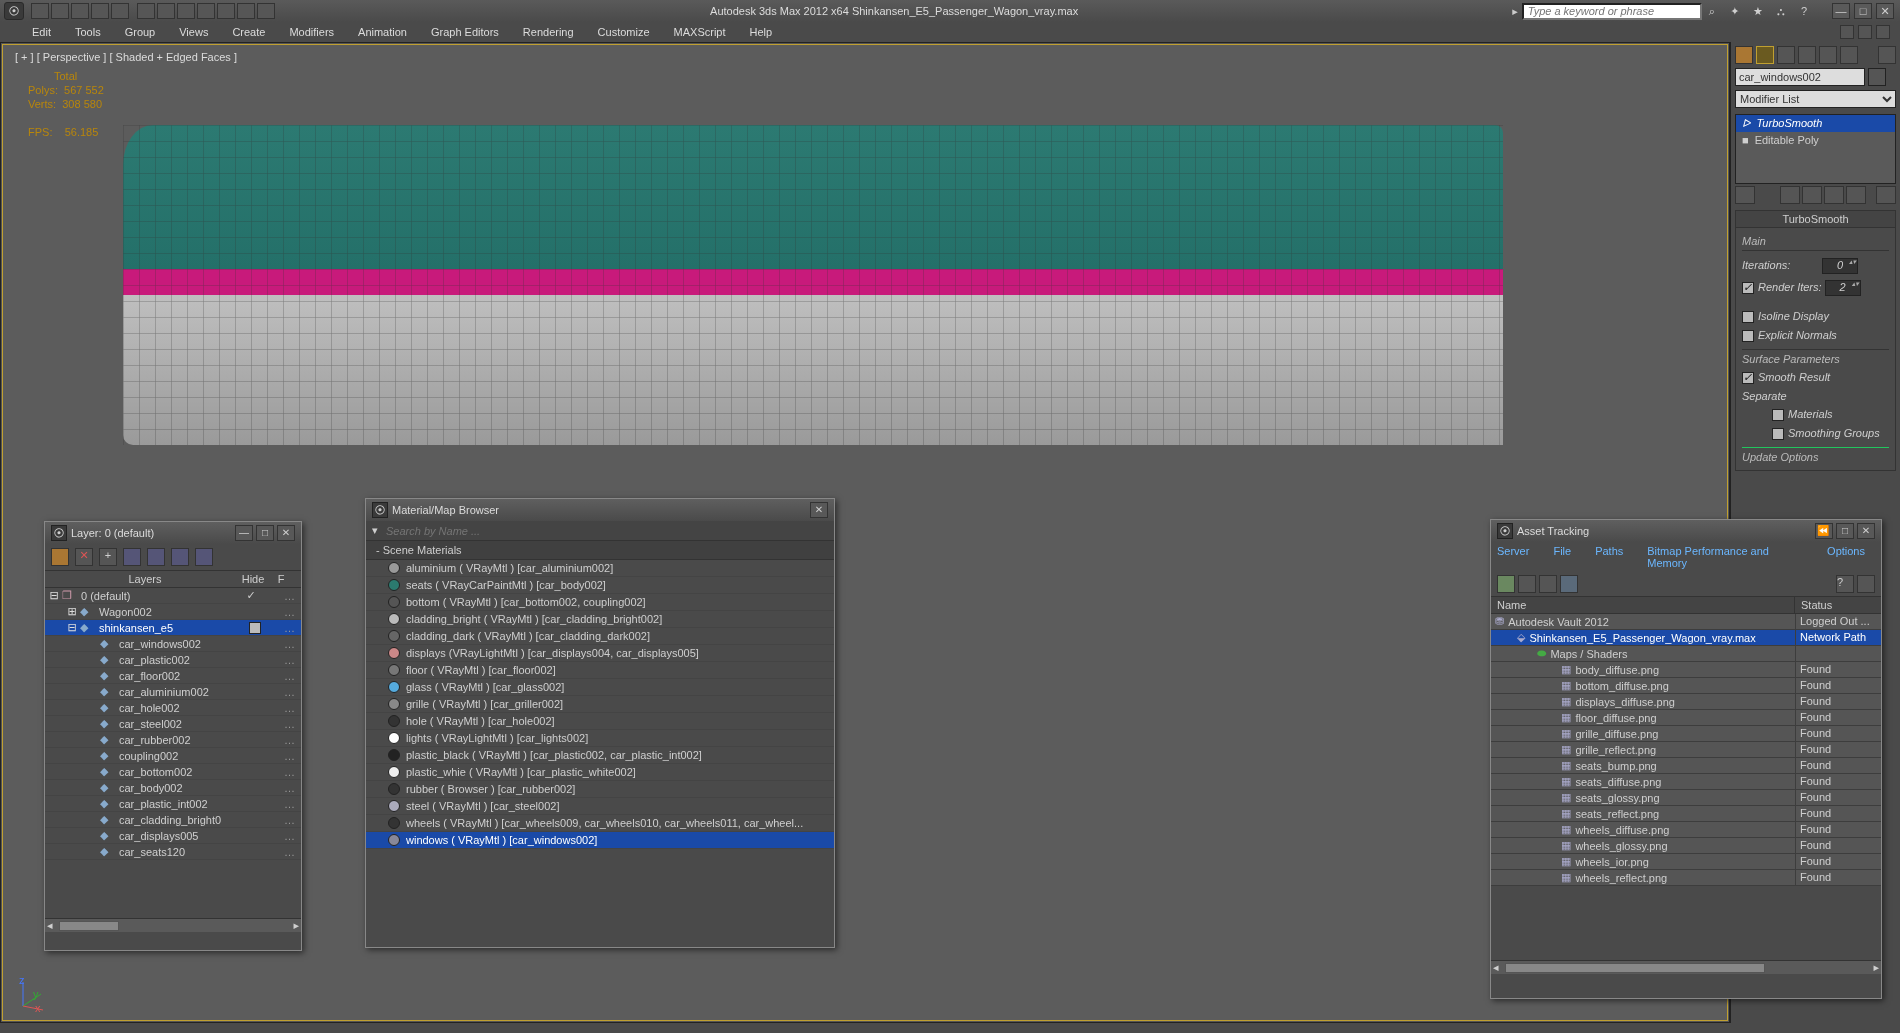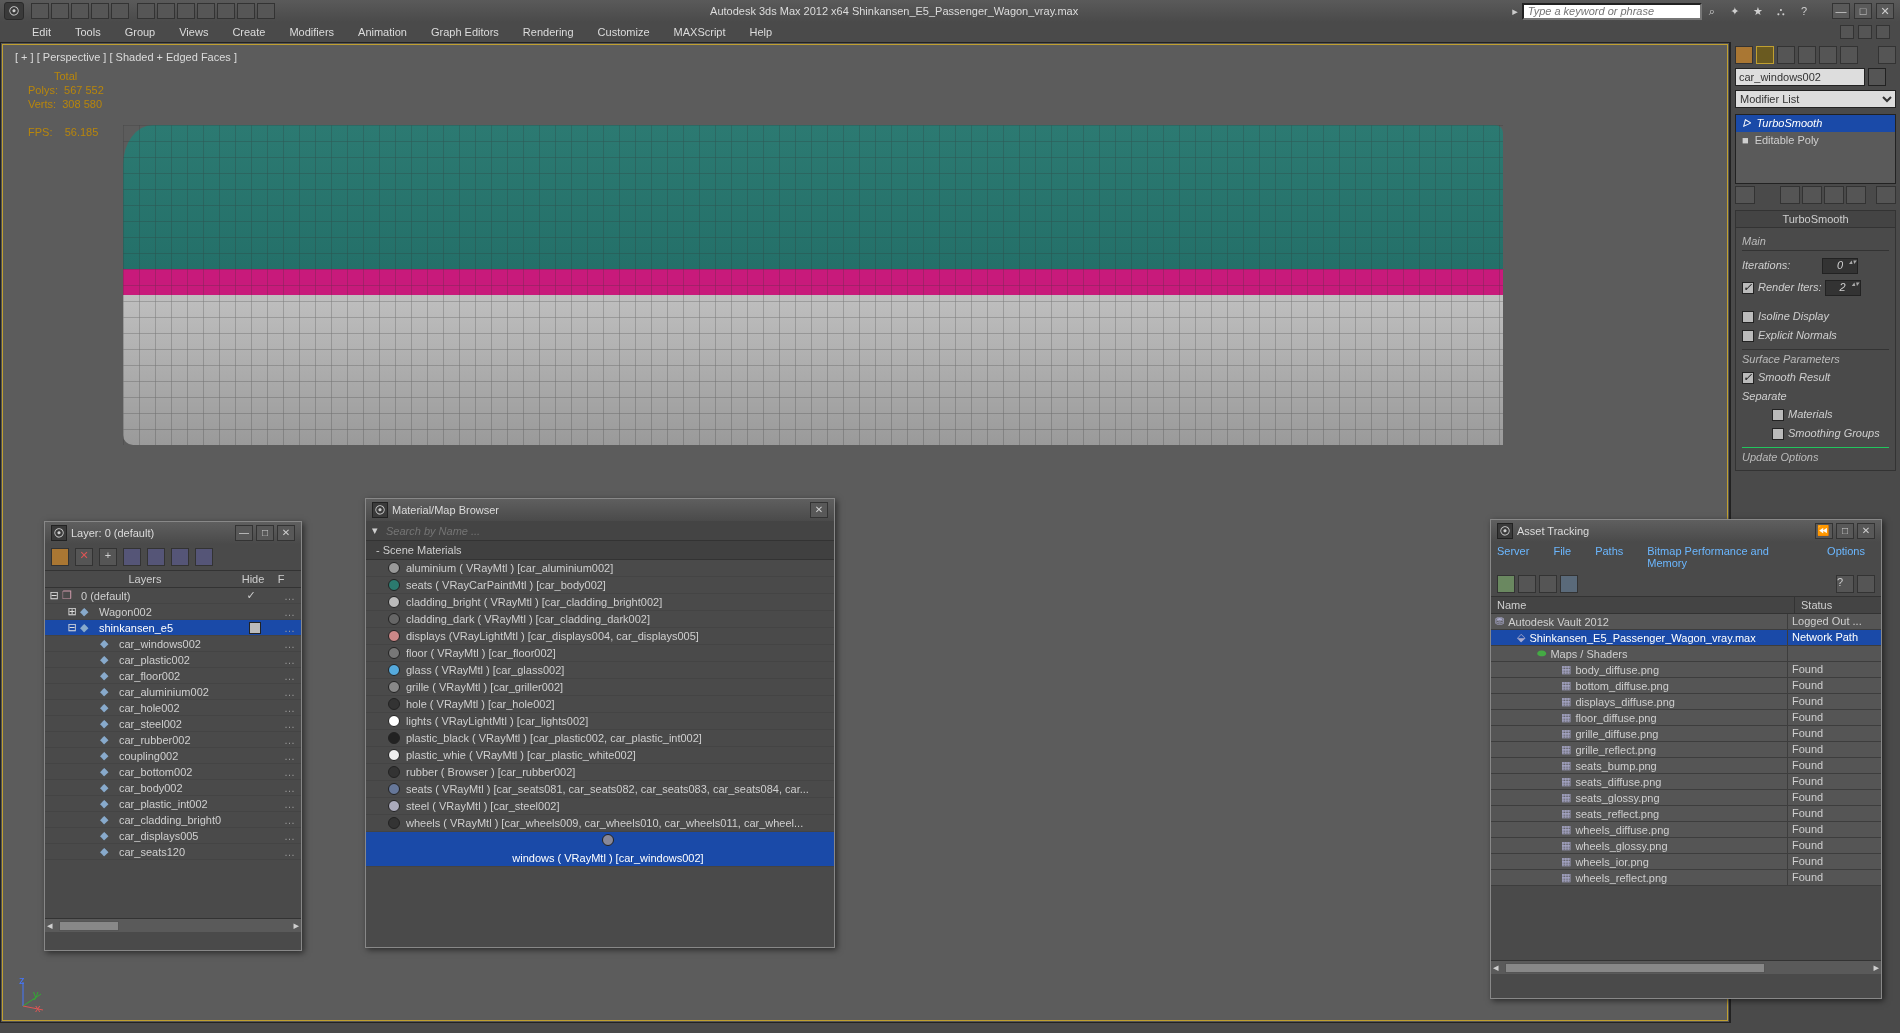--- a/index.html
+++ b/index.html
@@ -86,37 +86,37 @@
 #p-layer .scroll { height:14px; background:#5a5a5a; border-top:1px solid #333; position:relative; }
 #p-layer .scroll .thumb { position:absolute; left:14px; top:2px; width:60px; height:10px; background:#888; border:1px solid #555; }
 
 #p-mat { top:498px; left:365px; width:470px; height:450px; }
 #p-mat .srch { display:flex; align-items:center; padding:3px 6px; background:#444; border-bottom:1px solid #333; }
 #p-mat .srch .ar { width:14px; }
 #p-mat .srch input { flex:1; background:transparent; border:none; color:#999; font-style:italic; outline:none; }
 #p-mat .grphdr { padding:3px 10px; background:#404040; border-bottom:1px solid #333; }
 #p-mat .mlist { overflow:auto; height:380px; }
 #p-mat .mrow { padding:2px 6px 2px 22px; border-bottom:1px solid #444; display:flex; align-items:center; gap:6px; }
-#p-mat .mrow.sel { background:#1a4aa8; color:#fff;flex-direction:column; }
+#p-mat .mrow.sel { background:#1a4aa8; color:#fff; }
 #p-mat .mrow .sw { width:12px; height:12px; border:1px solid #222; border-radius:50%; flex-shrink:0; }
 
 #p-asset { top:519px; left:1490px; width:392px; height:480px; }
 #p-asset .amenu { display:flex; gap:14px; padding:3px 6px; color:#6bb7ff; }
 #p-asset .amenu span { margin-right:10px; cursor:default; }
 #p-asset .atbar { padding:3px 6px; display:flex; gap:3px; border-bottom:1px solid #333; }
 #p-asset .atbar .b { width:18px; height:18px; background:#555; border:1px solid #333; }
 #p-asset .atbar .b.on { background:#6a8860; }
 #p-asset .atbar .gap { flex:1; }
 #p-asset .ahdr { display:flex; background:#444; border-bottom:1px solid #333; }
 #p-asset .ahdr span:first-child { flex:1; padding:2px 6px; border-right:1px solid #333; }
 #p-asset .ahdr span:last-child { width:86px; padding:2px 6px; }
 #p-asset .alist { overflow:auto; height:340px; }
 #p-asset .arow { display:flex; border-bottom:1px solid #3d3d3d; background:#555; }
 #p-asset .arow .nm { flex:1; padding:1px 4px; display:flex; align-items:center; gap:4px; white-space:nowrap; overflow:hidden; }
-#p-asset .arow .st { width:94px; padding:1px 4px; border-left:1px solid #3d3d3d;margin-left:30px; }
+#p-asset .arow .st { width:86px; padding:1px 4px; border-left:1px solid #3d3d3d;margin-left:30px; }
 #p-asset .arow.d1 .nm { padding-left:26px; }
 #p-asset .arow.d2 .nm { padding-left:46px; }
 #p-asset .arow.d3 .nm { padding-left:70px; }
 #p-asset .scroll { height:14px; background:#5a5a5a; border-top:1px solid #333; position:relative; margin-top:6px; }
 #p-asset .scroll .thumb { position:absolute; left:14px; top:2px; width:260px; height:10px; background:#888; border:1px solid #555; }
 
 .treeic { display:inline-block; width:10px; text-align:center; color:#ddd; }
 </style>
 </head>
 <body>
@@ -388,20 +388,24 @@
   <div class="mlist" id="matlist">
       <div class="mrow">
         <span class="sw" style="background:#999"></span>
         <span>aluminium ( VRayMtl ) [car_aluminium002]</span>
       </div>
       <div class="mrow">
         <span class="sw" style="background:#2b7a6f"></span>
         <span>seats ( VRayCarPaintMtl ) [car_body002]</span>
       </div>
       <div class="mrow">
+        <span class="sw" style="background:#555"></span>
+        <span>bottom ( VRayMtl ) [car_bottom002, coupling002]</span>
+      </div>
+      <div class="mrow">
         <span class="sw" style="background:#bbb"></span>
         <span>cladding_bright ( VRayMtl ) [car_cladding_bright002]</span>
       </div>
       <div class="mrow">
         <span class="sw" style="background:#666"></span>
         <span>cladding_dark ( VRayMtl ) [car_cladding_dark002]</span>
       </div>
       <div class="mrow">
         <span class="sw" style="background:#c88"></span>
         <span>displays (VRayLightMtl ) [car_displays004, car_displays005]</span>
@@ -430,24 +434,20 @@
         <span class="sw" style="background:#222"></span>
         <span>plastic_black ( VRayMtl ) [car_plastic002, car_plastic_int002]</span>
       </div>
       <div class="mrow">
         <span class="sw" style="background:#eee"></span>
         <span>plastic_whie ( VRayMtl ) [car_plastic_white002]</span>
       </div>
       <div class="mrow">
         <span class="sw" style="background:#333"></span>
         <span>rubber ( Browser ) [car_rubber002]</span>
-      </div>
-      <div class="mrow">
-        <span class="sw" style="background:#679"></span>
-        <span>seats ( VRayMtl ) [car_seats081, car_seats082, car_seats083, car_seats084, car...</span>
       </div>
       <div class="mrow">
         <span class="sw" style="background:#aab"></span>
         <span>steel ( VRayMtl ) [car_steel002]</span>
       </div>
       <div class="mrow">
         <span class="sw" style="background:#333"></span>
         <span>wheels ( VRayMtl ) [car_wheels009, car_wheels010, car_wheels011, car_wheel...</span>
       </div>
       <div class="mrow sel">

